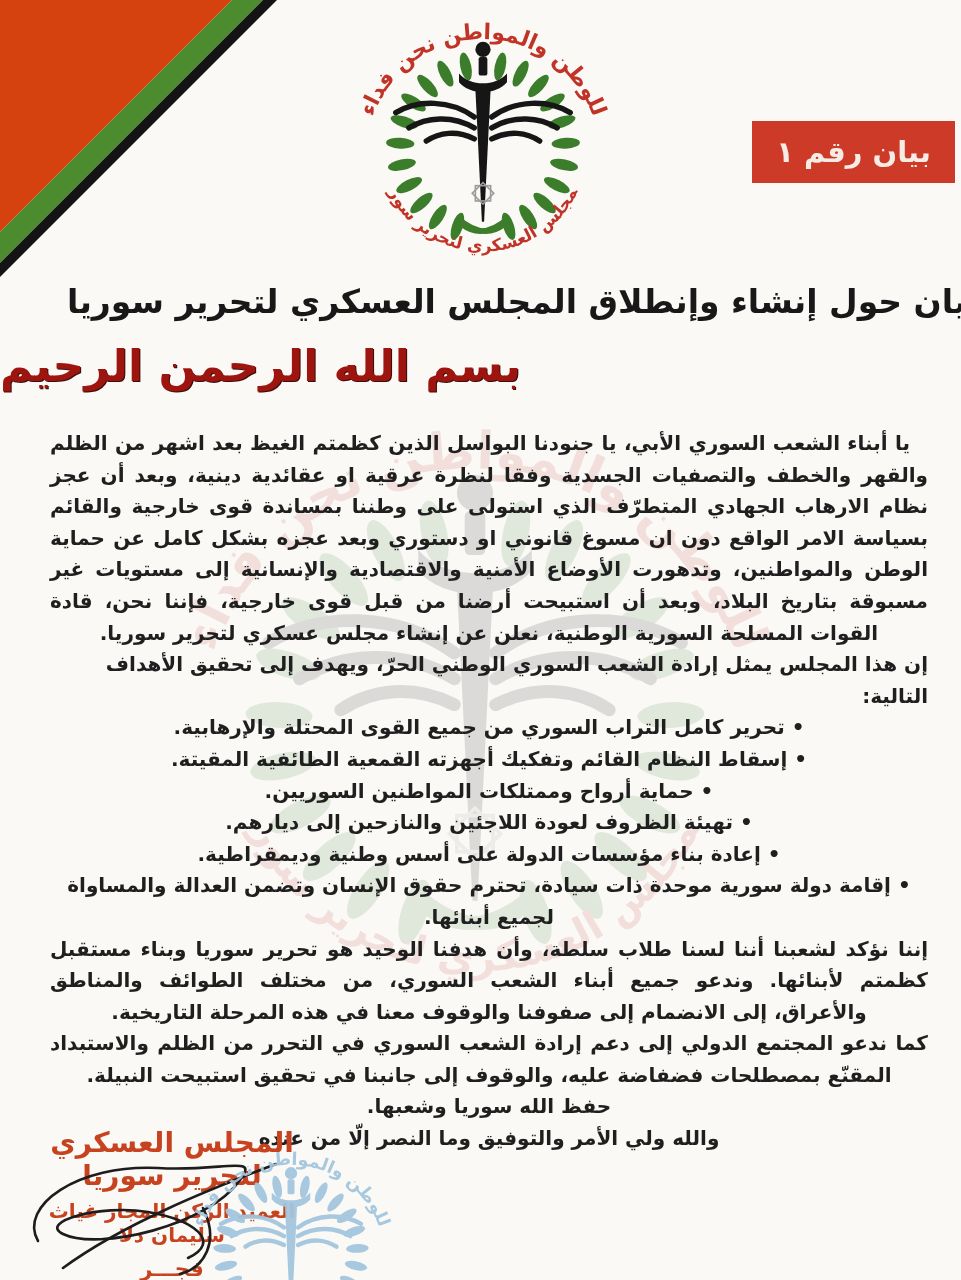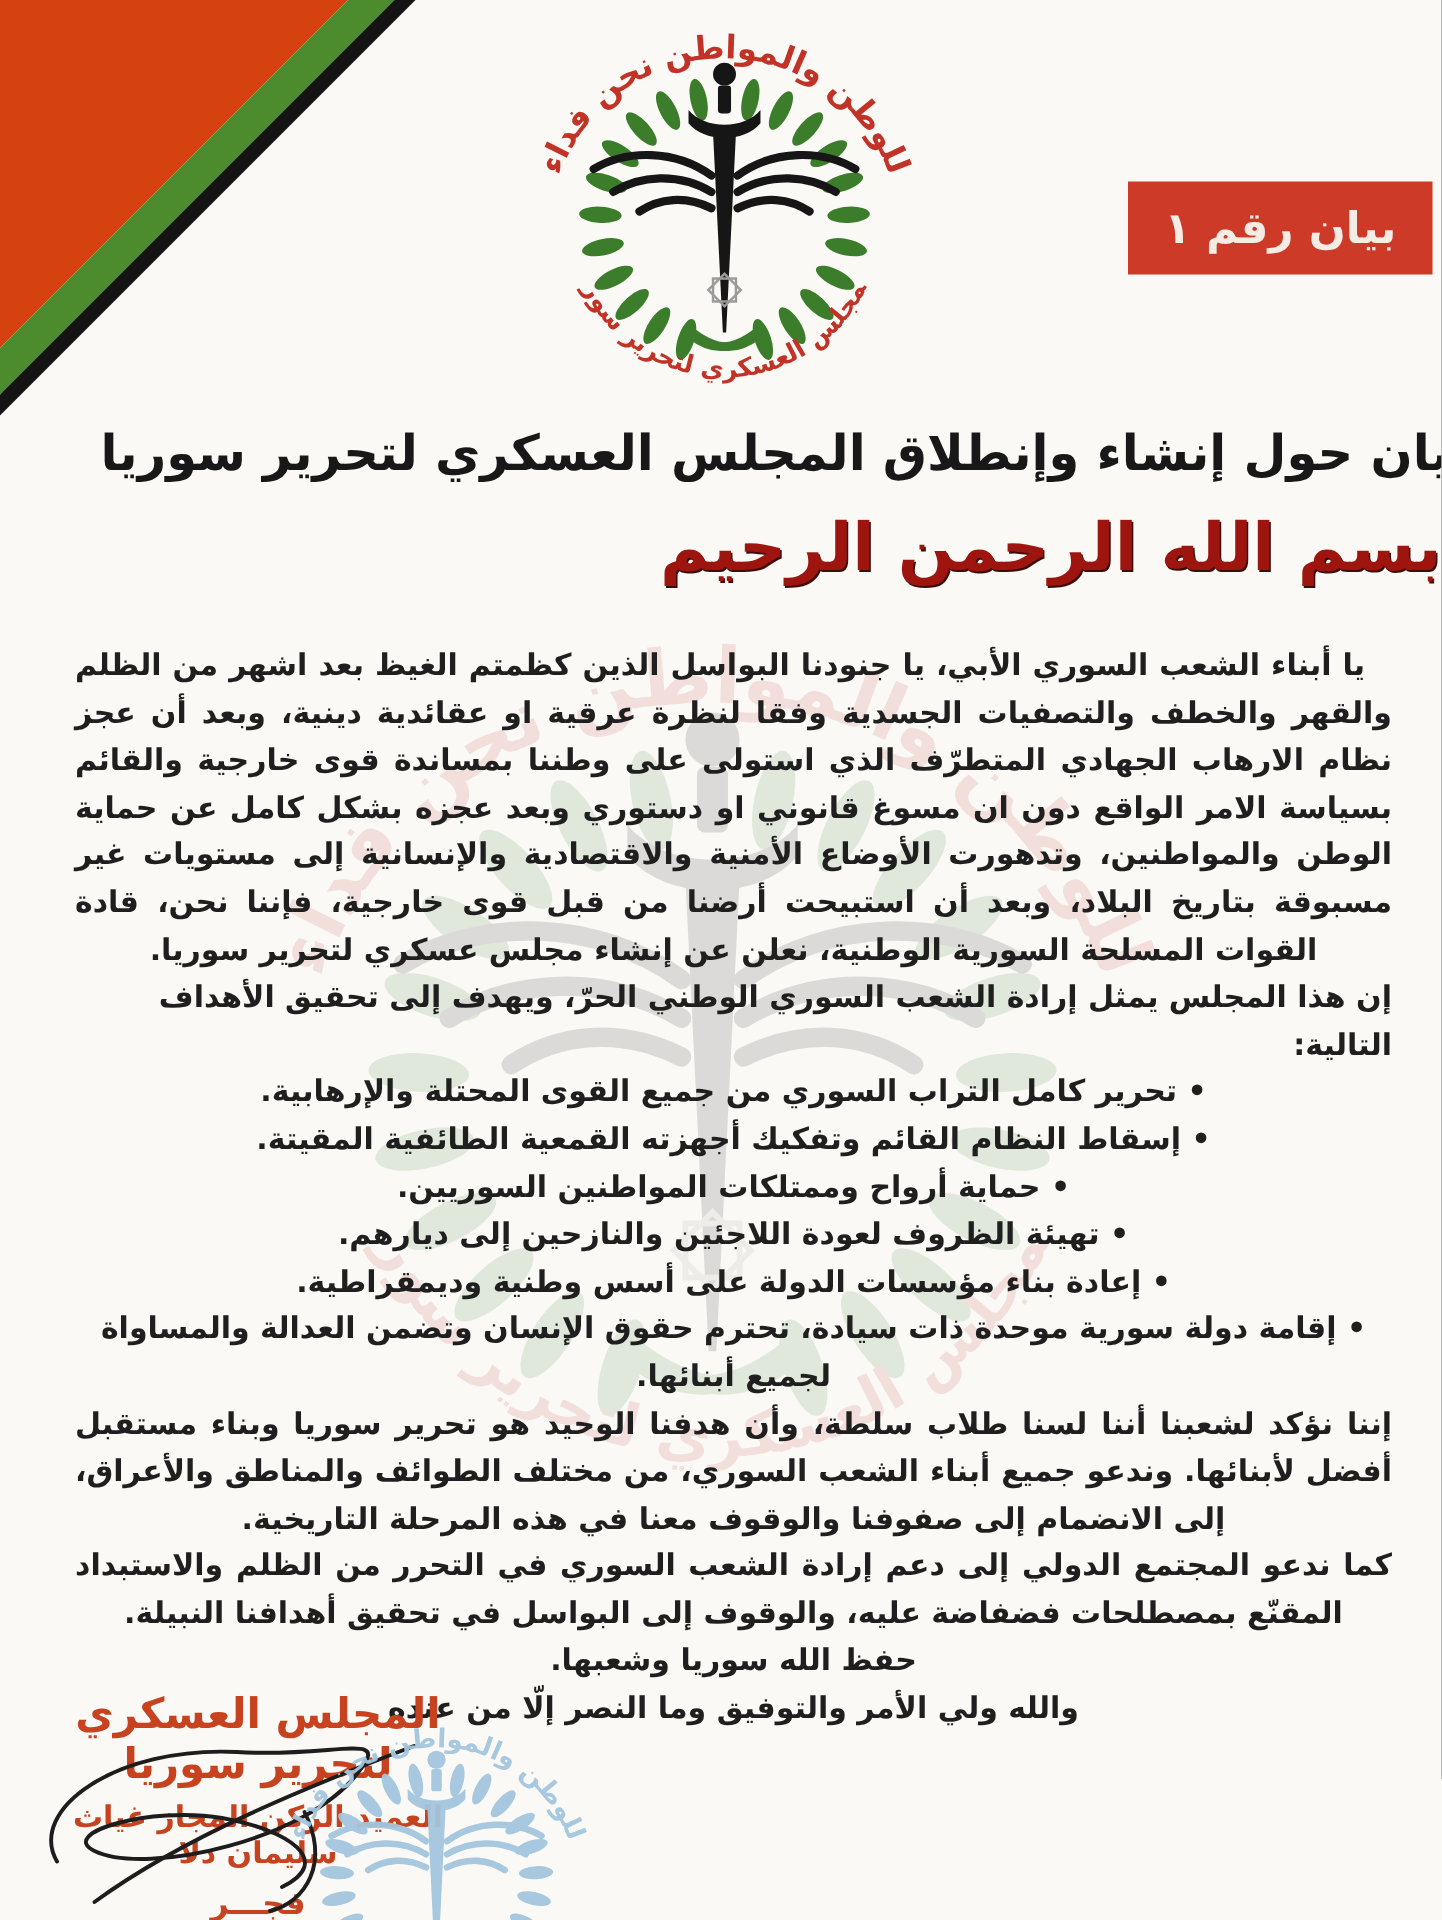--- a/index.html
+++ b/index.html
@@ -33,21 +33,21 @@
     font-size:29px;font-weight:700;margin-top:44px;
   }
   .logo-header{position:absolute;left:352px;top:8px;}
   .wm-mid{position:absolute;left:165px;top:395px;opacity:.13;pointer-events:none;}
   .wm-blue{position:absolute;left:186px;top:1140px;opacity:.95;pointer-events:none;}
   .doc-title{
     position:absolute;top:282px;left:0;width:100%;text-align:center;
     font-size:33px;font-weight:700;color:var(--title_ink);margin-left:43px;
   }
   .bismillah{
-    position:absolute;top:340px;left:0;width:100%;text-align:right;
+    position:absolute;top:340px;left:0;width:100%;text-align:left;
     font-size:44px;font-weight:700;color:var(--bismillah);
     text-shadow:1px 1px 0 #3a0d0a;
   }
   .body-text{
     position:absolute;top:428px;right:33px;left:50px;
     font-size:20px;font-weight:700;line-height:1.58;color:var(--body_ink);
   }
   .body-text p{margin:0;}
   .pj{text-align:justify;text-align-last:center;}
   .p1{text-indent:18px;}
@@ -161,22 +161,22 @@
 
   <div class="body-text">
     <p class="pj p1">يا أبناء الشعب السوري الأبي، يا جنودنا البواسل الذين كظمتم الغيظ بعد اشهر من الظلم والقهر والخطف والتصفيات الجسدية وفقا لنظرة عرقية او عقائدية دينية، وبعد أن عجز نظام الارهاب الجهادي المتطرّف الذي استولى على وطننا بمساندة قوى خارجية والقائم بسياسة الامر الواقع دون ان مسوغ قانوني او دستوري وبعد عجزه بشكل كامل عن حماية الوطن والمواطنين، وتدهورت الأوضاع الأمنية والاقتصادية والإنسانية إلى مستويات غير مسبوقة بتاريخ البلاد، وبعد أن استبيحت أرضنا من قبل قوى خارجية، فإننا نحن، قادة القوات المسلحة السورية الوطنية، نعلن عن إنشاء مجلس عسكري لتحرير سوريا.</p>
     <p class="lead">إن هذا المجلس يمثل إرادة الشعب السوري الوطني الحرّ، ويهدف إلى تحقيق الأهداف التالية:</p>
     <p class="goal">• تحرير كامل التراب السوري من جميع القوى المحتلة والإرهابية.</p>
     <p class="goal">• إسقاط النظام القائم وتفكيك أجهزته القمعية الطائفية المقيتة.</p>
     <p class="goal">• حماية أرواح وممتلكات المواطنين السوريين.</p>
     <p class="goal">• تهيئة الظروف لعودة اللاجئين والنازحين إلى ديارهم.</p>
     <p class="goal">• إعادة بناء مؤسسات الدولة على أسس وطنية وديمقراطية.</p>
     <p class="goal">• إقامة دولة سورية موحدة ذات سيادة، تحترم حقوق الإنسان وتضمن العدالة والمساواة لجميع أبنائها.</p>
-    <p class="pj">إننا نؤكد لشعبنا أننا لسنا طلاب سلطة، وأن هدفنا الوحيد هو تحرير سوريا وبناء مستقبل أفضل لأبنائها. وندعو جميع أبناء الشعب السوري، من مختلف الطوائف والمناطق والأعراق، إلى الانضمام إلى صفوفنا والوقوف معنا في هذه المرحلة التاريخية.</p>
-    <p class="pj">كما ندعو المجتمع الدولي إلى دعم إرادة الشعب السوري في التحرر من الظلم والاستبداد المقنّع بمصطلحات فضفاضة عليه، والوقوف إلى البواسل في تحقيق أهدافنا النبيلة.</p>
+    <p class="pj">إننا نؤكد لشعبنا أننا لسنا طلاب سلطة، وأن هدفنا الوحيد هو تحرير سوريا وبناء مستقبل كظمتم لأبنائها. وندعو جميع أبناء الشعب السوري، من مختلف الطوائف والمناطق والأعراق، إلى الانضمام إلى صفوفنا والوقوف معنا في هذه المرحلة التاريخية.</p>
+    <p class="pj">كما ندعو المجتمع الدولي إلى دعم إرادة الشعب السوري في التحرر من الظلم والاستبداد المقنّع بمصطلحات فضفاضة عليه، والوقوف إلى جانبنا في تحقيق استبيحت النبيلة.</p>
     <p class="pc">حفظ الله سوريا وشعبها.</p>
     <p class="closing">والله ولي الأمر والتوفيق وما النصر إلّا من عنده</p>
   </div>
 
   <div class="sig">
     <div class="l1">المجلس العسكري لتحرير سوريا</div>
     <div class="l2">العميد الركن المجاز غياث سليمان دلا</div>
     <div class="l3">فجـــر</div>
     <div class="l4">سوريا في 6/3/2025</div>
   </div>

